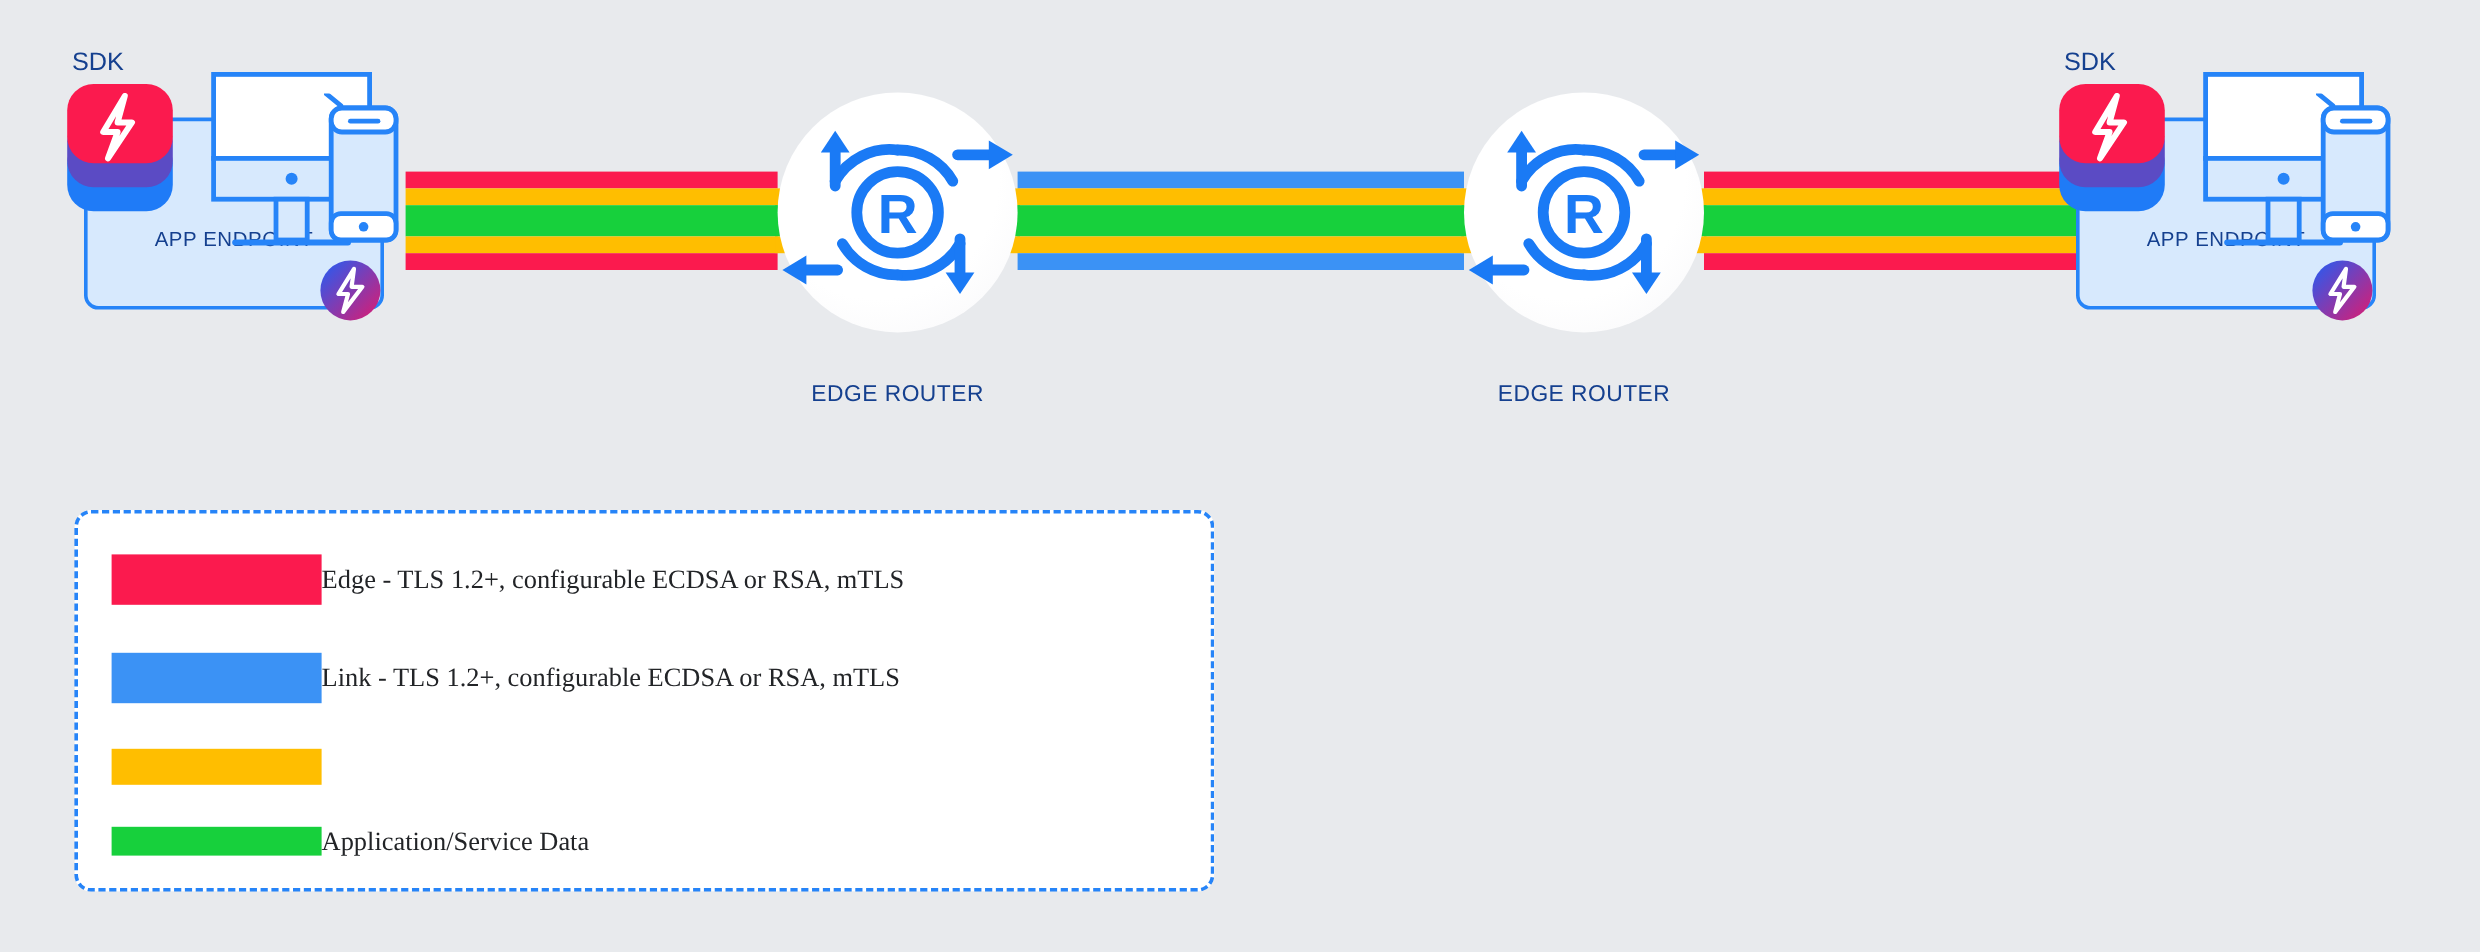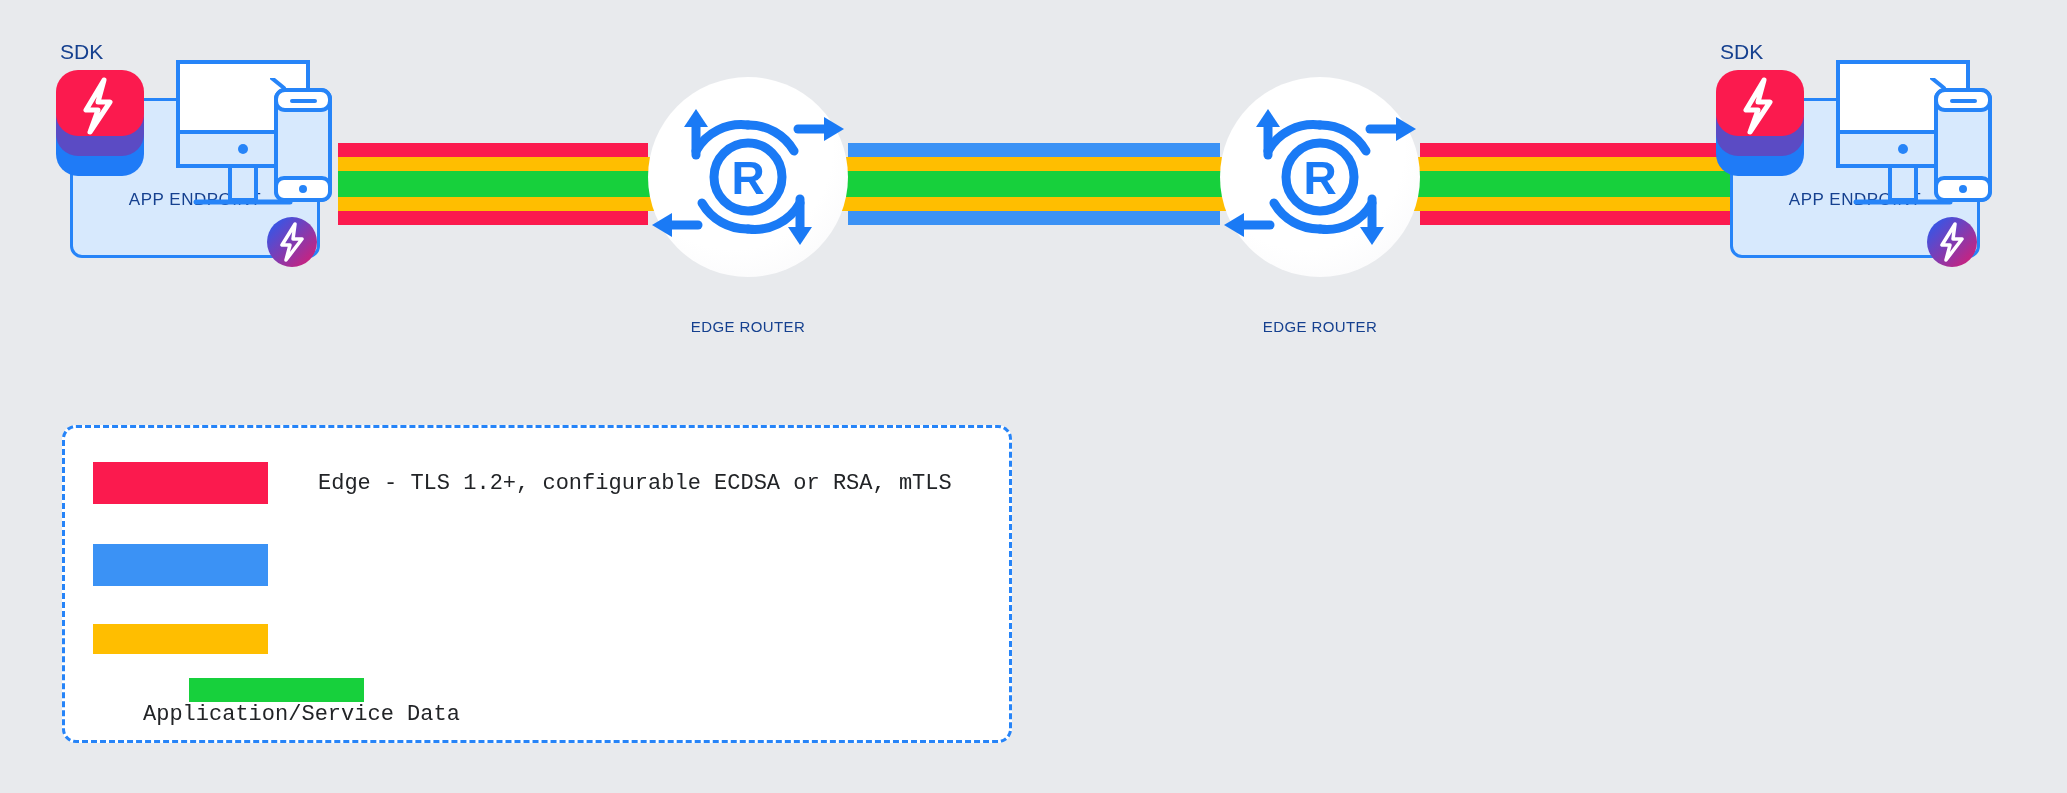--- a/index.html
+++ b/index.html
@@ -32,21 +32,21 @@
     position: absolute;
     width: 200px; height: 200px;
     border-radius: 50%;
     background: radial-gradient(circle at 42% 36%, #ffffff 0%, #ffffff 58%, #fbfbfc 78%, #f4f5f7 100%);
   }
   .router-svg { position: absolute; inset: 0; width: 100%; height: 100%; }
   .router-label {
     position: absolute;
     width: 300px;
     text-align: center;
-    font-size: 15px;
+    font-size: 19px;
     letter-spacing: .4px;
     color: #15408f;
     font-family: "Liberation Sans", sans-serif;
   }
 
   
   .endpoint { position: absolute; }
   .endpoint-box {
     position: absolute;
     left: 0; top: 58px;
@@ -88,25 +88,24 @@
     left: 28px;
     height: 46px;
     display: flex;
     align-items: center;
   }
   .legend-swatch {
     width: 175px; height: 42px;
     flex: none;
   }
   .legend-text {
-    margin-left: 50px;
     font-size: 22px;
     color: #222427;
     white-space: nowrap;
-    font-family: Liberation Mono, monospace;
+    font-family: Liberation Serif, serif;
   }
 </style>
 </head>
 <body>
 
 <div id="diagram-root">
 
   <div>
 
     <div class="stripe stripe-red" style="left:338px; top:143px; width:310px;"></div>
@@ -268,23 +267,24 @@
     </svg>
   </div>
 
   <div class="legend">
     <div class="legend-row" style="top:32px;">
       <div class="legend-swatch" style="background:#fb1a4e;"></div>
       <div class="legend-text">Edge - TLS 1.2+, configurable ECDSA or RSA, mTLS</div>
     </div>
     <div class="legend-row" style="top:114px;">
       <div class="legend-swatch" style="background:#3b92f5;"></div>
+      <div class="legend-text">Link - TLS 1.2+, configurable ECDSA or RSA, mTLS</div>
     </div>
     <div class="legend-row" style="top:188px;">
       <div class="legend-swatch" style="background:#ffbe00; height:30px;"></div>
     </div>
-    <div class="legend-row" style="top:250px;flex-direction:column;">
+    <div class="legend-row" style="top:250px;">
       <div class="legend-swatch" style="background:#17d03c; height:24px;"></div>
       <div class="legend-text">Application/Service Data</div>
     </div>
   </div>
 
 </div>
 
 </body></html>

